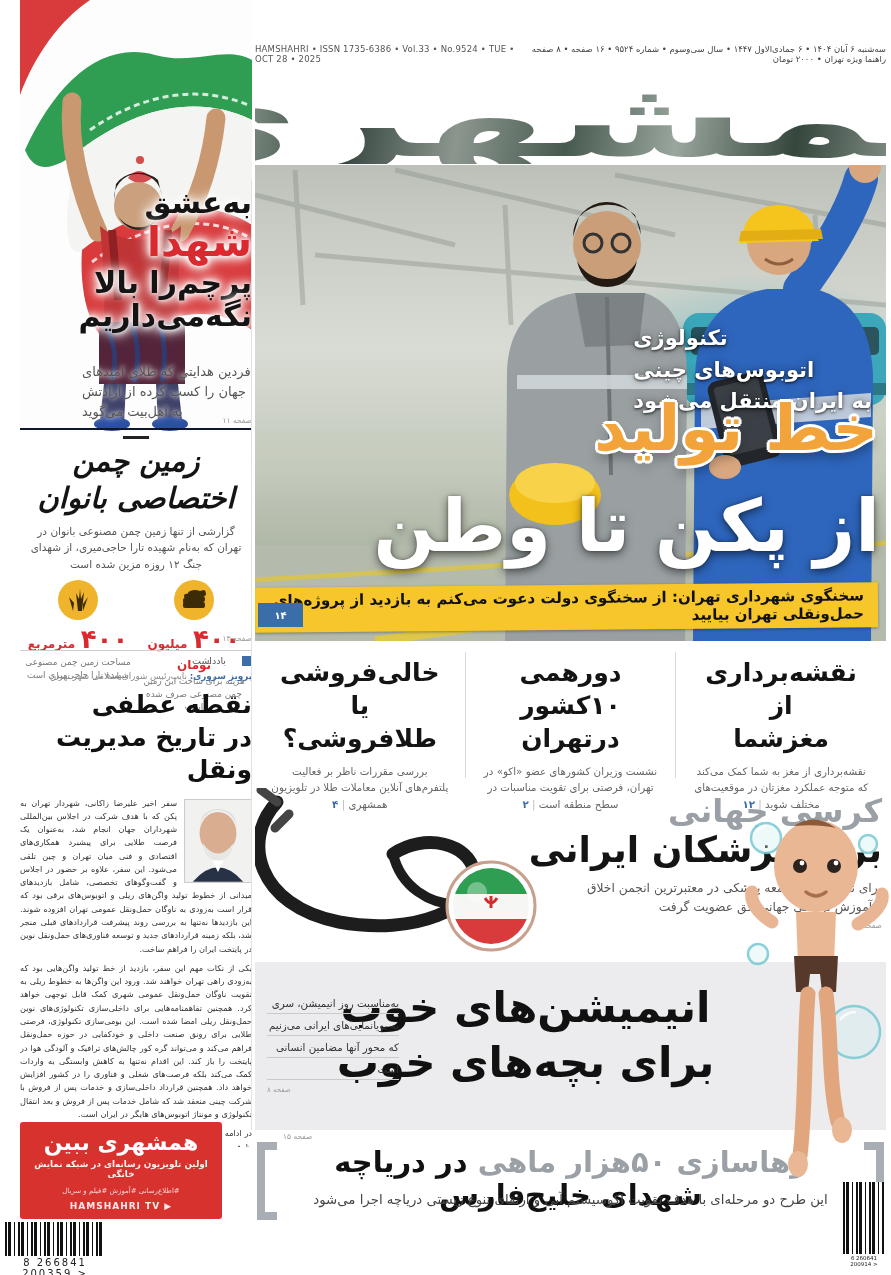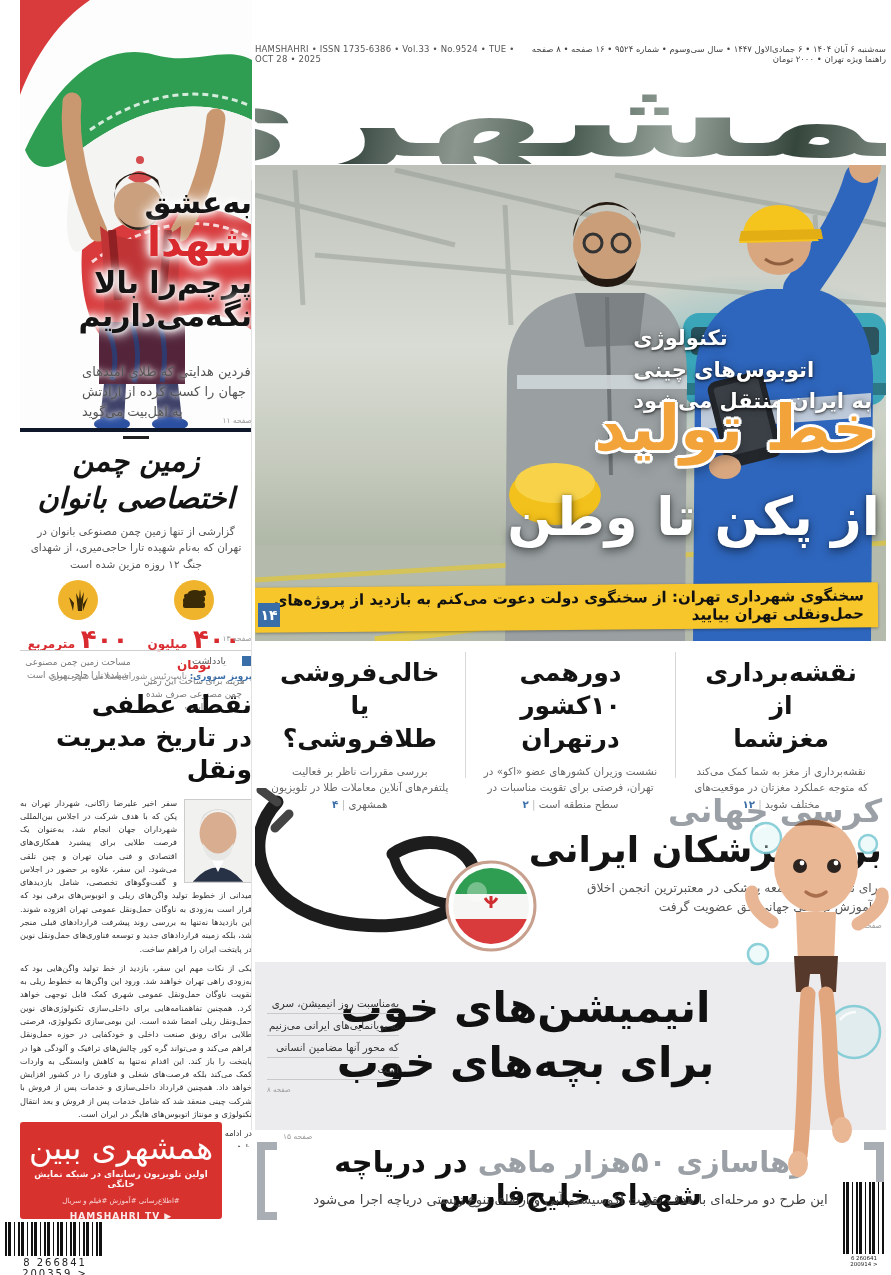--- a/index.html
+++ b/index.html
@@ -11,21 +11,21 @@
   .header-persian{font-size:8.5px;color:#444;direction:rtl;}
   
   .sidebar{position:absolute;left:20px;top:0;width:232px;height:1275px;}
   .v-rule{position:absolute;left:251px;top:180px;width:1px;height:950px;background:#e2e2e2;}
   .wrestler-photo{position:absolute;left:0;top:0;width:232px;height:432px;}
   .wrestler-headline{position:absolute;right:0;top:186px;width:165px;text-align:right;direction:rtl;line-height:1.12;
      text-shadow:0 0 4px #fff,0 0 8px #fff,0 0 12px #fff,0 0 16px #fff;}
   .wh-black{font-size:30px;font-weight:700;color:#141414;}
   .wh-red{font-size:41px;font-weight:700;color:#d92b2f;}
   .wrestler-dek{position:absolute;right:0;top:362px;width:170px;font-size:13px;color:#555;text-align:left;direction:rtl;line-height:1.55;text-shadow:0 0 4px #fff,0 0 8px #fff;}
-  .wrestler-page{position:absolute;right:0;top:416px;width:232px;font-size:7.5px;color:#999;text-align:right;direction:rtl;border-bottom:4px solid #0f172a;padding-bottom:3px;}
+  .wrestler-page{position:absolute;right:0;top:416px;width:232px;font-size:7.5px;color:#999;text-align:right;direction:rtl;border-bottom:2px solid #0f172a;padding-bottom:3px;}
   .turf{position:absolute;left:0;top:436px;width:232px;text-align:center;direction:rtl;}
   .turf-dash{width:26px;height:3px;background:#222;margin:0 auto 4px auto;}
   .turf-title{font-size:29px;font-weight:700;color:#141414;line-height:1.28;font-style:italic;}
   .turf-dek{margin-top:6px;font-size:10.5px;color:#555;line-height:1.55;padding:0 4px;}
   .turf-stats{display:flex;direction:rtl;margin-top:8px;}
   .stat{flex:1;text-align:center;padding:0 4px;}
   .stat-icon{width:40px;height:40px;border-radius:50%;background:#f0b42c;margin:0 auto 4px auto;display:flex;align-items:center;justify-content:center;}
   .stat-line{font-weight:700;color:#d92b2f;direction:rtl;}
   .stat-value{font-size:26px;}
   .stat-unit{font-size:12px;}
@@ -37,21 +37,21 @@
   .note-tag-row{display:flex;align-items:center;gap:16px;text-align:right;}
   .note-square{width:10px;height:10px;background:#3a6ea8;}
   .note-tag{font-size:9.5px;color:#555;}
   .note-byline{margin-top:5px;font-size:8.8px;color:#888;}
   .note-author{color:#3a6ea8;font-weight:700;}
   .note-title{margin-top:8px;font-size:25px;font-weight:700;color:#111;line-height:1.3;text-align:right;}
   .note-body{margin-top:10px;height:350px;overflow:hidden;font-size:8.2px;color:#333;line-height:1.62;text-align:justify;}
   .note-body p{margin:0 0 6px 0;}
   .portrait{float:right;width:68px;height:84px;border:1px solid #ccc;background:#f3f3f3;margin:2px 0 4px 7px;}
   .promo{position:absolute;left:20px;top:1122px;width:202px;height:97px;background:#d8322f;border-radius:3px;color:#fff;text-align:center;direction:rtl;padding-top:10px;}
-  .promo-title{font-size:32px;font-weight:400;line-height:1;}
+  .promo-title{font-size:22px;font-weight:700;line-height:1;}
   .promo-sub{margin-top:5px;font-size:8.8px;font-weight:700;opacity:.95;}
   .promo-tags{margin-top:8px;font-size:7px;opacity:.8;}
   .promo-logo{margin-top:6px;font-size:9px;font-weight:700;letter-spacing:1px;opacity:.9;direction:ltr;}
   .barcode{background:repeating-linear-gradient(90deg,#111 0 2px,#fff 2px 3px,#111 3px 6px,#fff 6px 9px,#111 9px 10px,#fff 10px 13px);}
   .barcode-left{position:absolute;left:5px;top:1222px;width:100px;}
   .barcode-left .barcode{width:100px;height:34px;}
   .barcode-num{font-size:10px;color:#222;letter-spacing:2px;text-align:center;margin-top:1px;direction:ltr;}
   
   .photo{position:absolute;left:255px;top:75px;width:631px;height:566px;overflow:hidden;
     background:
@@ -60,24 +60,24 @@
   .photo-scene{position:absolute;left:0;top:0;width:631px;height:566px;}
   .masthead-band{position:absolute;left:0;top:0;width:631px;height:90px;background:#fff;display:flex;align-items:center;justify-content:center;overflow:hidden;}
   .masthead-word{font-size:104px;font-weight:700;line-height:.85;transform:scaleX(1.9);transform-origin:center;color:#5f6b62;direction:rtl;}
   @supports ((-webkit-background-clip:text) or (background-clip:text)){
     .masthead-word{background:linear-gradient(95deg,#3f5148 0%,#93a096 12%,#2f4039 25%,#8b968e 38%,#475a50 50%,#9aa69e 62%,#35463d 75%,#8e9a92 88%,#4a5c52 100%);
       -webkit-background-clip:text;background-clip:text;color:transparent;}
   }
   .kicker{position:absolute;right:14px;top:248px;text-align:left;direction:rtl;color:#fff;font-weight:700;font-size:21px;line-height:1.5;text-shadow:0 1px 3px rgba(0,0,0,.85),0 0 10px rgba(0,0,0,.4);}
   .headline-orange{position:absolute;right:8px;top:322px;direction:rtl;font-size:63px;font-weight:700;color:#f2a33a;line-height:1;
     text-shadow:3px 0 0 #fff,-3px 0 0 #fff,0 3px 0 #fff,0 -3px 0 #fff,2px 2px 0 #fff,-2px -2px 0 #fff,2px -2px 0 #fff,-2px 2px 0 #fff,0 7px 12px rgba(0,0,0,.35);}
-  .headline-white{position:absolute;right:6px;top:415px;direction:rtl;font-size:53px;font-weight:700;color:#fff;line-height:1;
+  .headline-white{position:absolute;right:6px;top:415px;direction:rtl;font-size:72px;font-weight:700;color:#fff;line-height:1;
     text-shadow:0 3px 10px rgba(0,0,0,.55),0 0 3px rgba(0,0,0,.35);}
   .photo-strip{position:absolute;right:8px;bottom:11px;background:#f7c62b;color:#111;font-size:15px;font-weight:700;direction:rtl;padding:4px 14px 5px 14px;transform:rotate(-.5deg);box-shadow:0 1px 3px rgba(0,0,0,.35);}
-  .page-box-blue{position:absolute;left:3px;bottom:14px;width:22px;height:24px;background:#3a6ea8;color:#fff;font-size:14px;font-weight:700;display:flex;align-items:center;justify-content:center;text-align:center;}
+  .page-box-blue{position:absolute;left:3px;bottom:14px;width:45px;height:24px;background:#3a6ea8;color:#fff;font-size:10px;font-weight:700;display:flex;align-items:center;justify-content:center;text-align:center;}
   
   .headline-row{position:absolute;left:255px;top:652px;width:631px;height:126px;display:flex;direction:rtl;}
   .hbox{flex:1;padding:4px 14px;text-align:center;direction:rtl;}
   .hbox + .hbox{border-left:none;border-right:1px solid #d8d8d8;}
   .hbox-title{font-size:25px;font-weight:700;color:#141414;line-height:1.32;}
   .hbox-dek{margin-top:8px;font-size:10.3px;color:#666;line-height:1.6;}
   .hbox-page{color:#3a6ea8;font-weight:700;}
   .hbox-sep{color:#bbb;}
   
   .medical{position:absolute;left:255px;top:788px;width:631px;height:172px;}

